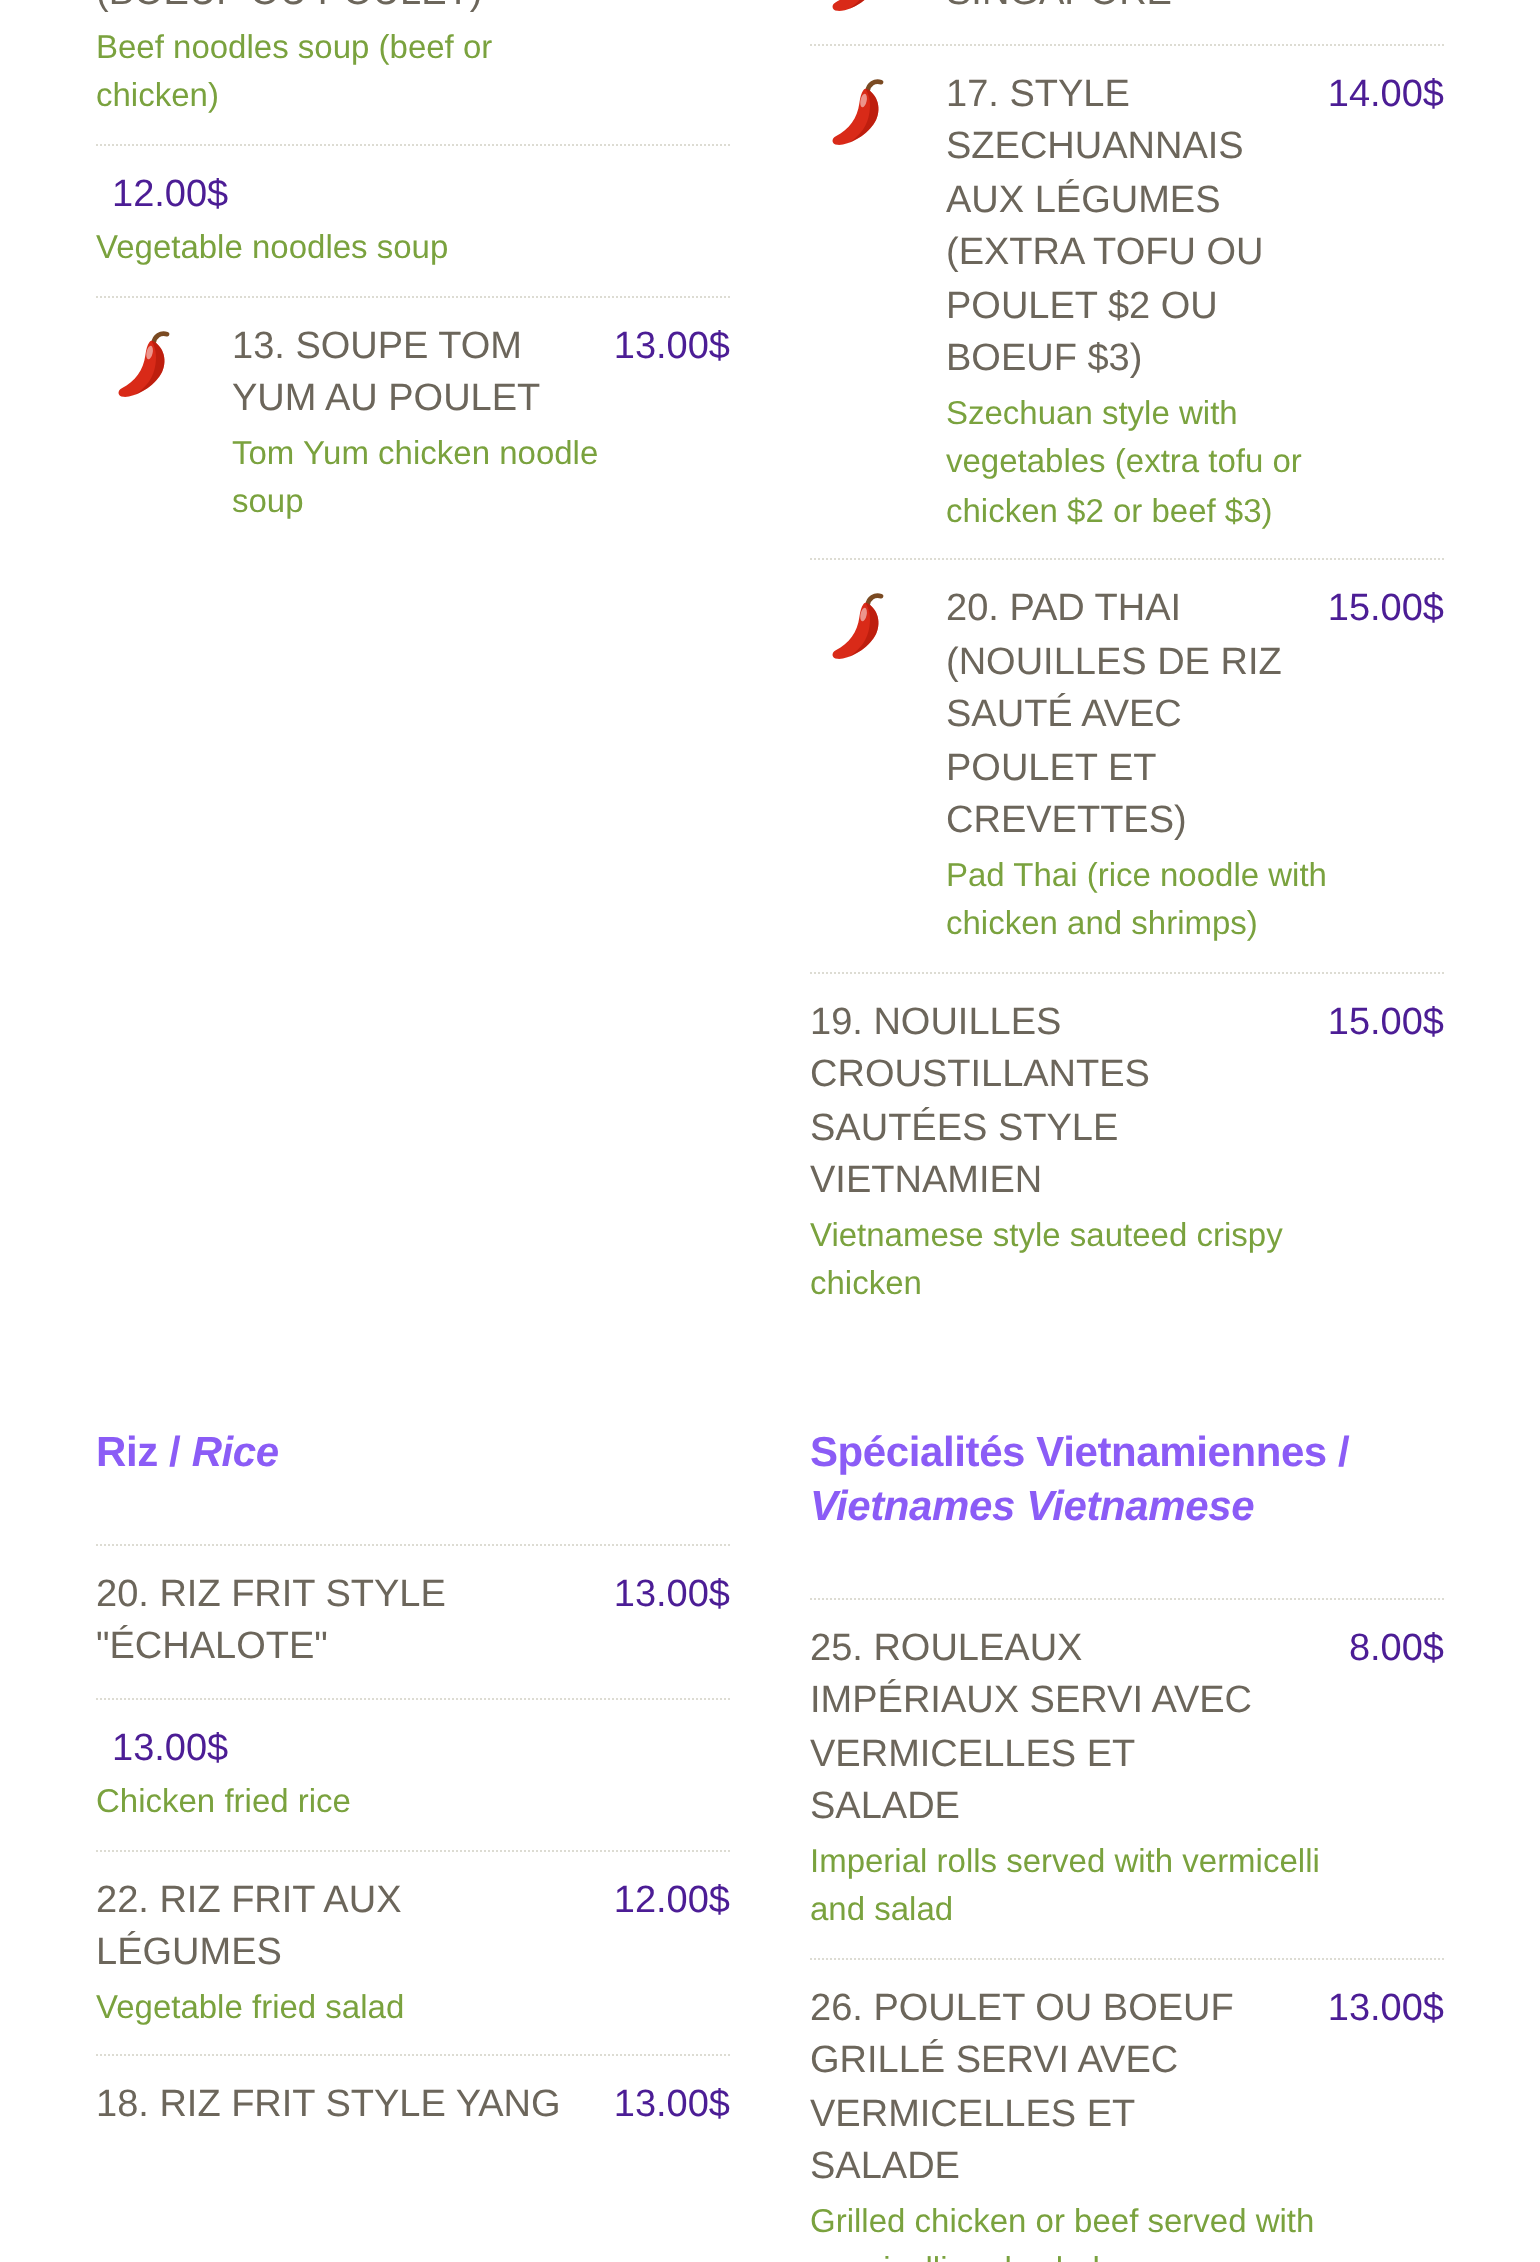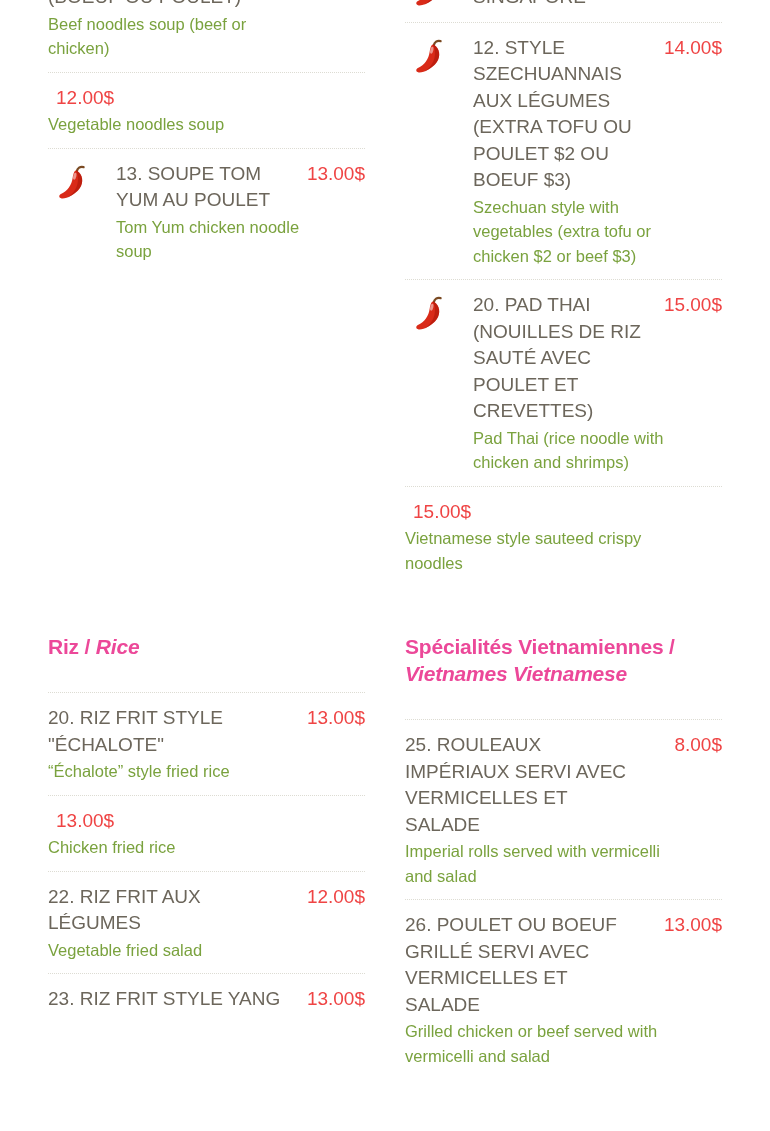--- a/index.html
+++ b/index.html
@@ -6,31 +6,31 @@
   .viewport{
     position:relative;width:770px;height:1131px;overflow:hidden;background:#ffffff;
     font-family:"Liberation Sans","DejaVu Sans",sans-serif;
   }
   .menu{
     position:absolute;top:-16px;left:48px;width:674px;
     display:grid;grid-template-columns:317px 317px;column-gap:40px;
   }
   .section{min-width:0;}
   .header{
-    font-weight:700;font-size:21px;line-height:27px;color:#ec4899;
+    font-weight:700;font-size:21px;line-height:27px;color:#8b5cf6;
     margin:47px 0 32px;letter-spacing:-0.2px;
   }
   .header .en{font-style:italic;}
   .item{position:relative;padding:12px 0 11px;border-top:1px dotted #dddcd3;}
   .item.no-top{border-top:0;padding-top:0;}
   .item.spicy{padding-left:68px;}
   .row{display:flex;justify-content:space-between;align-items:flex-start;}
   .title{font-size:19px;line-height:26.5px;color:#6c665b;max-width:241px;letter-spacing:0;}
   .spicy .title{max-width:176px;}
-  .price{font-size:19px;line-height:26.5px;color:#ef4444;white-space:nowrap;margin-left:8px;}
+  .price{font-size:19px;line-height:26.5px;color:#4c1d95;white-space:nowrap;margin-left:8px;}
   .desc{font-size:16.5px;line-height:24.5px;color:#7aa23e;max-width:260px;margin-top:1px;}
   .spicy .desc{max-width:205px;}
   .chili{position:absolute;left:10px;top:14px;width:27px;height:40px;}
   .chili.cut{top:-14px;}
 </style>
 </head>
 <body>
 
 <div class="viewport">
   <div class="menu">
@@ -77,74 +77,74 @@
         </div>
       </div>
       <div class="item spicy">
         <svg class="chili" viewBox="0 0 28 38">
           <path d="M19.5 7 C20 3.5 23 1.5 26.5 2.5" fill="none" stroke="#7a4a22" stroke-width="2.4" stroke-linecap="round"></path>
           <path d="M20 6.5 C25.5 10 27 18 22.5 24.5 C18 31 9 35.5 3.8 35 C0.8 34.7 0.5 31.8 3 30.5 C10 27 14.2 21 15.2 13.5 C15.6 10.5 16.3 8 17.3 6.7 C18.2 5.6 19 5.8 20 6.5 Z" fill="#d92a18"></path>
           <path d="M20 6.5 C25.5 10 27 18 22.5 24.5 C19.5 28.8 14 32.5 9.5 34.2 C16 30 19.5 25 20.5 18 C21.2 13.5 20.5 9.5 18.5 6.2 C19 5.9 19.5 6.1 20 6.5 Z" fill="#a81408" opacity="0.55"></path>
           <ellipse cx="17.4" cy="12" rx="1.6" ry="3.6" fill="#ffffff" opacity="0.5" transform="rotate(12 17.4 12)"></ellipse>
         </svg>
         <div class="row">
-          <div class="title">12. STYLE SZECHUANNAIS AUX LÉGUMES (EXTRA TOFU OU POULET $2 OU BOEUF $3)</div>
+          <div class="title">17. STYLE SZECHUANNAIS AUX LÉGUMES (EXTRA TOFU OU POULET $2 OU BOEUF $3)</div>
           <div class="price">14.00$</div>
         </div>
         <div class="desc">Szechuan style with vegetables (extra tofu or chicken $2 or beef $3)</div>
       </div>
       <div class="item spicy">
         <svg class="chili" viewBox="0 0 28 38">
           <path d="M19.5 7 C20 3.5 23 1.5 26.5 2.5" fill="none" stroke="#7a4a22" stroke-width="2.4" stroke-linecap="round"></path>
           <path d="M20 6.5 C25.5 10 27 18 22.5 24.5 C18 31 9 35.5 3.8 35 C0.8 34.7 0.5 31.8 3 30.5 C10 27 14.2 21 15.2 13.5 C15.6 10.5 16.3 8 17.3 6.7 C18.2 5.6 19 5.8 20 6.5 Z" fill="#d92a18"></path>
           <path d="M20 6.5 C25.5 10 27 18 22.5 24.5 C19.5 28.8 14 32.5 9.5 34.2 C16 30 19.5 25 20.5 18 C21.2 13.5 20.5 9.5 18.5 6.2 C19 5.9 19.5 6.1 20 6.5 Z" fill="#a81408" opacity="0.55"></path>
           <ellipse cx="17.4" cy="12" rx="1.6" ry="3.6" fill="#ffffff" opacity="0.5" transform="rotate(12 17.4 12)"></ellipse>
         </svg>
         <div class="row">
           <div class="title">20. PAD THAI (NOUILLES DE RIZ SAUTÉ AVEC POULET ET CREVETTES)</div>
           <div class="price">15.00$</div>
         </div>
         <div class="desc">Pad Thai (rice noodle with chicken and shrimps)</div>
       </div>
       <div class="item">
         <div class="row">
+          <div class="title">19. NOUILLES CROUSTILLANTES SAUTÉES STYLE VIETNAMIEN</div>
           <div class="price">15.00$</div>
         </div>
-        <div class="desc">Vietnamese style sauteed crispy noodles</div>
+        <div class="desc">Vietnamese style sauteed crispy chicken</div>
       </div>
     </div>
 
     <div class="section">
       <div class="header">
         <span>Riz /</span>
         <span class="en">Rice</span>
       </div>
       <div class="item">
         <div class="row">
           <div class="title">20. RIZ FRIT STYLE "ÉCHALOTE"</div>
           <div class="price">13.00$</div>
         </div>
-        <div class="desc">“Échalote” style fried rice</div>
       </div>
       <div class="item">
         <div class="row">
           <div class="price">13.00$</div>
         </div>
         <div class="desc">Chicken fried rice</div>
       </div>
       <div class="item">
         <div class="row">
           <div class="title">22. RIZ FRIT AUX LÉGUMES</div>
           <div class="price">12.00$</div>
         </div>
         <div class="desc">Vegetable fried salad</div>
       </div>
       <div class="item">
         <div class="row">
-          <div class="title">23. RIZ FRIT STYLE YANG</div>
+          <div class="title">18. RIZ FRIT STYLE YANG</div>
           <div class="price">13.00$</div>
         </div>
       </div>
     </div>
 
     <div class="section">
       <div class="header">
         <span>Spécialités Vietnamiennes /</span>
         <span class="en">Vietnames Vietnamese</span>
       </div>

